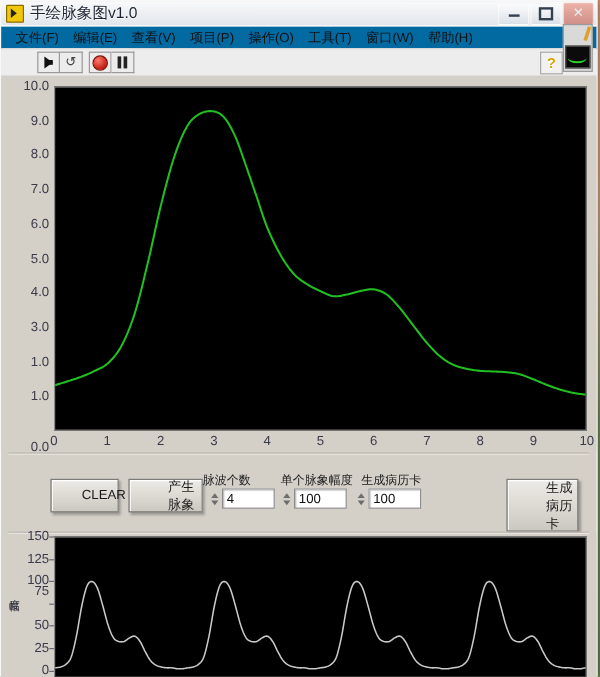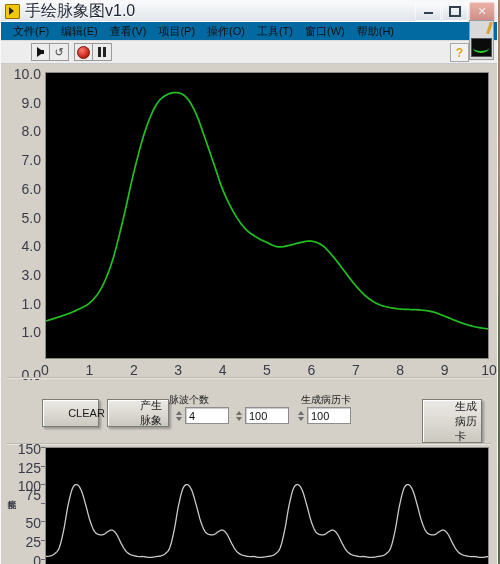--- a/index.html
+++ b/index.html
@@ -37,21 +37,21 @@
   .win-ico{
     width:13px;height:13px;margin-left:4px;margin-right:5px;flex:0 0 auto;
     background:#f0c808;border:1px solid #8a6b00;border-radius:1px;
     position:relative;
   }
   .win-ico:after{
     content:"";position:absolute;left:3px;top:2px;
     border-left:5px solid #222;border-top:4px solid transparent;border-bottom:4px solid transparent;
   }
   .title-text{
-    font-size:16px;color:#1d2433;white-space:nowrap;
+    font-size:13px;color:#1d2433;white-space:nowrap;
     text-shadow:0 1px 0 rgba(255,255,255,.9);
   }
   .wbtns{position:absolute;right:2px;top:0;display:flex;gap:1px;}
   .wbtn{
     width:24px;height:17px;margin-top:1px;
     background:linear-gradient(180deg,rgba(255,255,255,.55),rgba(210,218,228,.45));
     border:1px solid rgba(255,255,255,.6);border-radius:2px;
     display:flex;align-items:center;justify-content:center;
     font-size:9px;color:#243;
   }
@@ -124,21 +124,21 @@
   .panel{background:#d4d0c8;position:relative;height:521px;}
 
   
   .graph{position:absolute;background:#d4d0c8;}
   .plot{
     position:absolute;background:#000;
     border:1px solid #8a8a8a;box-sizing:border-box;
   }
   .plot svg{display:block;}
   .ytick,.xtick{
-    position:absolute;font-size:14px;color:#3a3a4a;white-space:nowrap;
+    position:absolute;font-size:11px;color:#3a3a4a;white-space:nowrap;
   }
   .ytick{text-align:right;}
   .xtick{text-align:center;}
   .tickmark{position:absolute;background:#6a6a78;}
 
   .axis-title{
     position:absolute;font-size:9px;color:#2a2a38;white-space:nowrap;
   }
   .axis-title.vert{
     writing-mode:vertical-rl;text-orientation:upright;letter-spacing:-1px;
@@ -285,20 +285,21 @@
 
         <div class="num-label" style="left:135px;top:12px;width:90px;">脉波个数</div>
         <div class="num-wrap" style="left:165px;top:25px;">
           <div class="spin">
               <i class="up"></i>
               <i class="dn"></i>
             </div>
           <div class="num-box" style="width:44px;">4</div>
         </div>
 
+        <div class="num-label" style="left:200px;top:12px;width:110px;">单个脉象幅度</div>
         <div class="num-wrap" style="left:225px;top:25px;">
           <div class="spin">
               <i class="up"></i>
               <i class="dn"></i>
             </div>
           <div class="num-box" style="width:44px;">100</div>
         </div>
 
         <div class="num-label" style="left:262px;top:12px;width:110px;">生成病历卡</div>
         <div class="num-wrap" style="left:287px;top:25px;">

